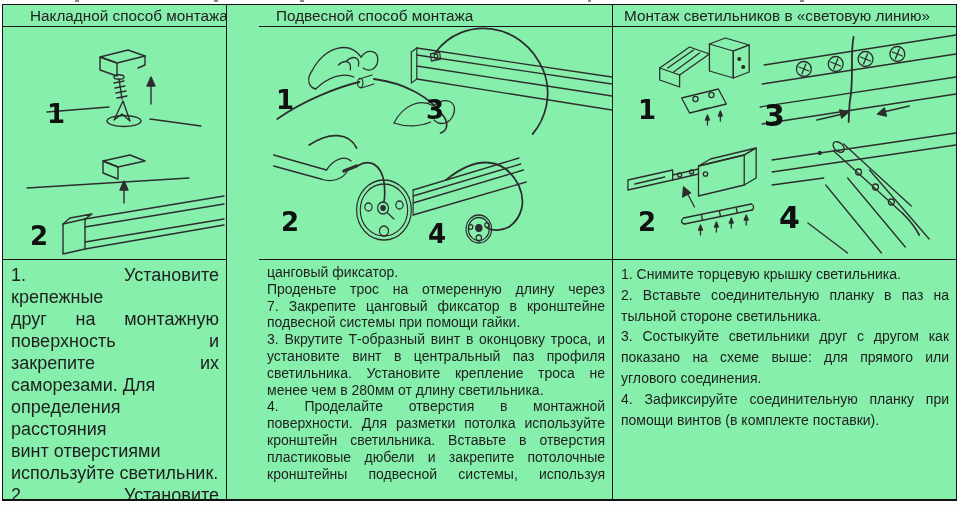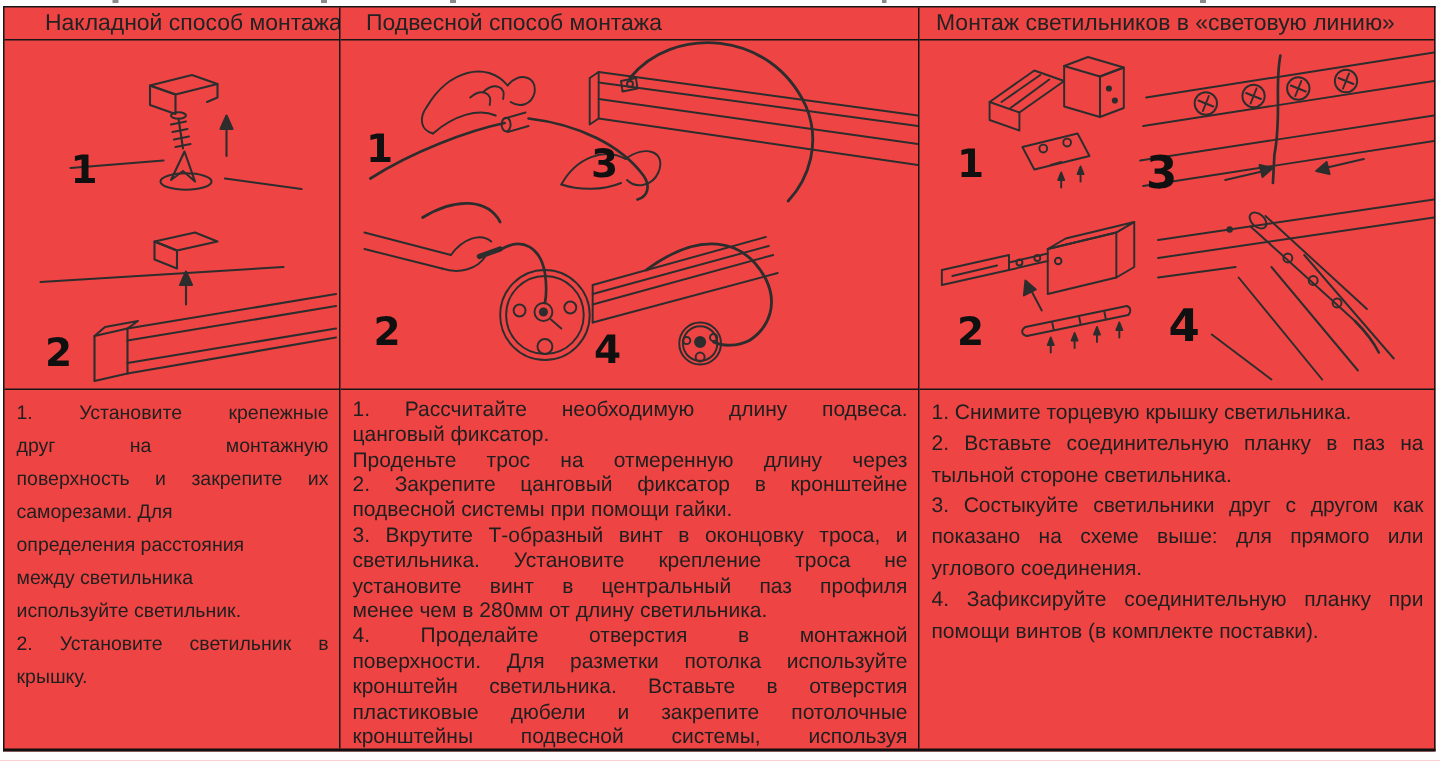--- a/index.html
+++ b/index.html
@@ -11,26 +11,26 @@
   .sheet { position:relative; width:960px; height:507px; background:#fdfdfd; }
 
   
   .remnant { position:absolute; left:0; top:0; width:960px; height:4px; }
   .remnant i { position:absolute; top:0; height:2px; width:4px; background:#8a8a8a; }
 
   .itable {
     position:absolute; left:2px; top:4px; width:955px; height:497px;
     box-sizing:border-box;
     border:1px solid #161616; border-bottom:2px solid #111;
-    display:flex; background:#ef4444;
+    display:flex; background:#86efac;
   }
   .col { display:flex; flex-direction:column; box-sizing:border-box; min-width:0; }
   .col + .col { border-left:1px solid #161616; }
   .c1 { width:223px; }
-  .c2 { width:386px; }
+  .c2 { width:386px;padding-left:32px; }
   .c3 { flex:1; }
 
   .hdr {
     height:21px; line-height:21px; flex:0 0 auto;
     border-bottom:1px solid #161616;
     font-size:15.3px; white-space:nowrap; overflow:hidden;
     color:#222;
   }
   .c1 .hdr { padding-left:27px; }
   .c2 .hdr { padding-left:17px; }
@@ -40,21 +40,21 @@
     height:232px; flex:0 0 auto; position:relative;
     border-bottom:1px solid #161616; overflow:hidden;
   }
   .fig svg { position:absolute; left:0; top:0; width:100%; height:100%; }
   .stepnum {
     position:absolute; font-family:"DejaVu Sans", sans-serif;
     font-weight:700; font-size:26px; line-height:1; color:#101010;
   }
 
   .txt { flex:1 1 auto; overflow:hidden; padding:4px 7px 0 8px; }
-  .c1 .txt { font-size:13px; line-height:22px; }
+  .c1 .txt { font-size:18px; line-height:22px; }
   .c2 .txt { font-size:14px;   line-height:16.8px; }
   .c3 .txt { font-size:14px; line-height:20.8px; }
   .ln { text-align:left; }
   .ln.j { text-align:justify; text-align-last:justify; }
 </style>
 </head>
 <body>
 
 <div class="sheet">
 
@@ -102,21 +102,21 @@
         </svg>
         <div class="stepnum" style="left:44px;top:74px">1</div>
         <div class="stepnum" style="left:27px;top:196px">2</div>
       </div>
       <div class="txt">
         <div class="ln j">1. Установите крепежные</div>
         <div class="ln j">друг на монтажную</div>
         <div class="ln j">поверхность и закрепите их</div>
         <div class="ln">саморезами. Для</div>
         <div class="ln">определения расстояния</div>
-        <div class="ln">между светильника</div>
+        <div class="ln">винт отверстиями</div>
         <div class="ln">используйте светильник.</div>
         <div class="ln j">2. Установите светильник в</div>
         <div class="ln">крышку.</div>
       </div>
     </div>
 
     <div class="col c2">
       <div class="hdr">Подвесной способ монтажа</div>
       <div class="fig">
         <svg viewBox="0 0 387 232" preserveAspectRatio="none">
@@ -168,28 +168,27 @@
             <circle cx="241" cy="211" r="3"></circle>
             <circle cx="241" cy="201" r="3.4" fill="#2d2d2d"></circle>
           </g>
         </svg>
         <div class="stepnum" style="left:17px;top:60px">1</div>
         <div class="stepnum" style="left:22px;top:182px">2</div>
         <div class="stepnum" style="left:167px;top:70px">3</div>
         <div class="stepnum" style="left:169px;top:194px">4</div>
       </div>
       <div class="txt">
-        <div class="ln j">1. Рассчитайте необходимую длину подвеса.</div>
         <div class="ln">цанговый фиксатор.</div>
         <div class="ln j">Проденьте трос на отмеренную длину через</div>
-        <div class="ln j">2. Закрепите цанговый фиксатор в кронштейне</div>
+        <div class="ln j">7. Закрепите цанговый фиксатор в кронштейне</div>
         <div class="ln">подвесной системы при помощи гайки.</div>
         <div class="ln j">3. Вкрутите Т-образный винт в оконцовку троса, и</div>
+        <div class="ln j">установите винт в центральный паз профиля</div>
         <div class="ln j">светильника. Установите крепление троса не</div>
-        <div class="ln j">установите винт в центральный паз профиля</div>
         <div class="ln">менее чем в 280мм от длину светильника.</div>
         <div class="ln j">4. Проделайте отверстия в монтажной</div>
         <div class="ln j">поверхности. Для разметки потолка используйте</div>
         <div class="ln j">кронштейн светильника. Вставьте в отверстия</div>
         <div class="ln j">пластиковые дюбели и закрепите потолочные</div>
         <div class="ln j">кронштейны подвесной системы, используя</div>
       </div>
     </div>
 
     <div class="col c3">

